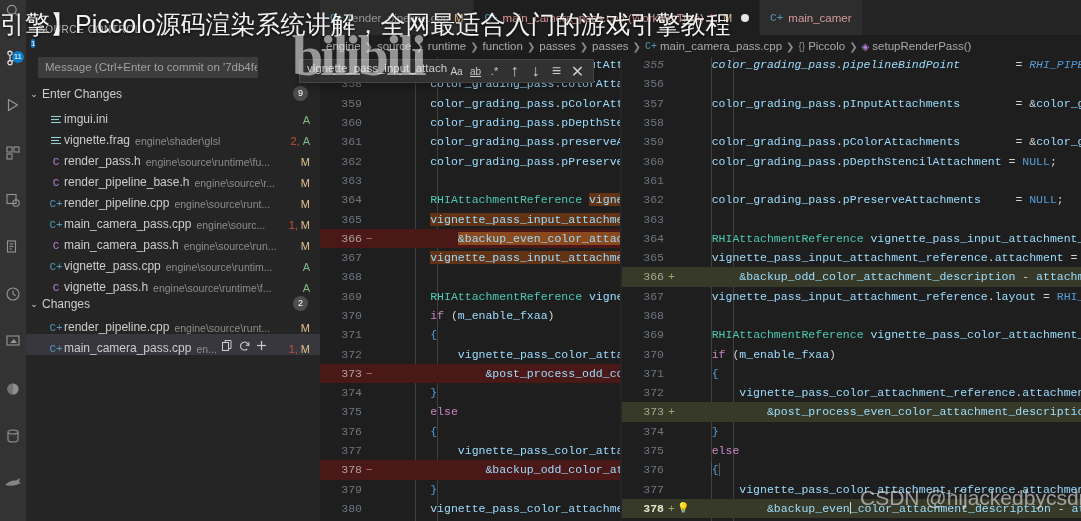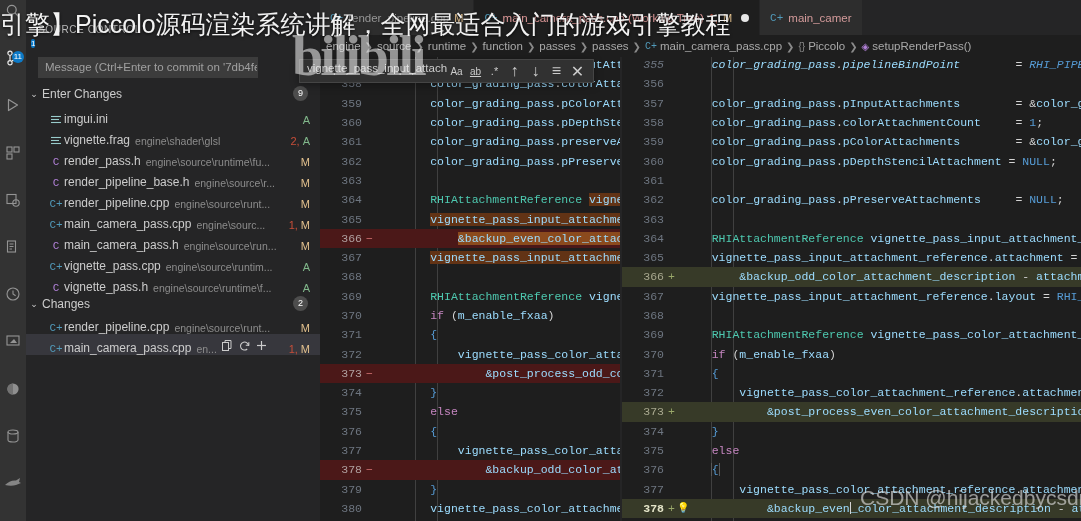--- a/index.html
+++ b/index.html
@@ -435,21 +435,21 @@
 
       </div>
 
       <div class="pane" id="paneR">
         <div class="indent-guide" style="left:89px;"></div>
         <div class="indent-guide" style="left:111px;"></div>
 
         <div class="cline" style="margin-top:-2px;font-style:italic;"><span class="ln">355</span><span class="sign"></span><span class="lamp"></span><span class="ctext">   <span class="v">color_grading_pass</span><span class="p">.</span><span class="v">pipelineBindPoint</span>        <span class="p">=</span> <span class="c">RHI_PIPEL</span></span></div>
         <div class="cline"><span class="ln">356</span><span class="sign"></span><span class="lamp"></span></div>
         <div class="cline"><span class="ln">357</span><span class="sign"></span><span class="lamp"></span><span class="ctext">   <span class="v">color_grading_pass</span><span class="p">.</span><span class="v">pInputAttachments</span>        <span class="p">= &amp;</span><span class="v">color_gr</span></span></div>
-        <div class="cline"><span class="ln">358</span><span class="sign"></span><span class="lamp"></span><span class="ctext">   <span class="v">color_grading_pass</span><span class="p">.</span><span class="v">colorAttachmentCount</span>     <span class="p">=</span> <span class="c">1</span><span class="p">;</span></span></div>
+        <div class="cline"><span class="ln">358</span><span class="sign"></span><span class="lamp"></span></div>
         <div class="cline"><span class="ln">359</span><span class="sign"></span><span class="lamp"></span><span class="ctext">   <span class="v">color_grading_pass</span><span class="p">.</span><span class="v">pColorAttachments</span>        <span class="p">= &amp;</span><span class="v">color_gr</span></span></div>
         <div class="cline"><span class="ln">360</span><span class="sign"></span><span class="lamp"></span><span class="ctext">   <span class="v">color_grading_pass</span><span class="p">.</span><span class="v">pDepthStencilAttachment</span> <span class="p">=</span> <span class="c">NULL</span><span class="p">;</span></span></div>
         <div class="cline"><span class="ln">361</span><span class="sign"></span><span class="lamp"></span></div>
         <div class="cline"><span class="ln">362</span><span class="sign"></span><span class="lamp"></span><span class="ctext">   <span class="v">color_grading_pass</span><span class="p">.</span><span class="v">pPreserveAttachments</span>     <span class="p">=</span> <span class="c">NULL</span><span class="p">;</span></span></div>
         <div class="cline"><span class="ln">363</span><span class="sign"></span><span class="lamp"></span><span class="ctext"></span></div>
         <div class="cline"><span class="ln">364</span><span class="sign"></span><span class="lamp"></span><span class="ctext">   <span class="t">RHIAttachmentReference</span> <span class="v">vignette_pass_input_attachment_</span></span></div>
         <div class="cline"><span class="ln">365</span><span class="sign"></span><span class="lamp"></span><span class="ctext">   <span class="v">vignette_pass_input_attachment_reference</span><span class="p">.</span><span class="v">attachment</span> <span class="p">=</span> </span></div>
         <div class="cline add"><span class="ln">366</span><span class="sign">+</span><span class="lamp"></span><span class="ctext">       <span class="v">&amp;backup_odd_color_attachment_description</span> <span class="p">-</span> <span class="v">attachm</span></span></div>
         <div class="cline"><span class="ln">367</span><span class="sign"></span><span class="lamp"></span><span class="ctext">   <span class="v">vignette_pass_input_attachment_reference</span><span class="p">.</span><span class="v">layout</span> <span class="p">=</span> <span class="c">RHI_</span></span></div>
         <div class="cline"><span class="ln">368</span><span class="sign"></span><span class="lamp"></span><span class="ctext"></span></div>

